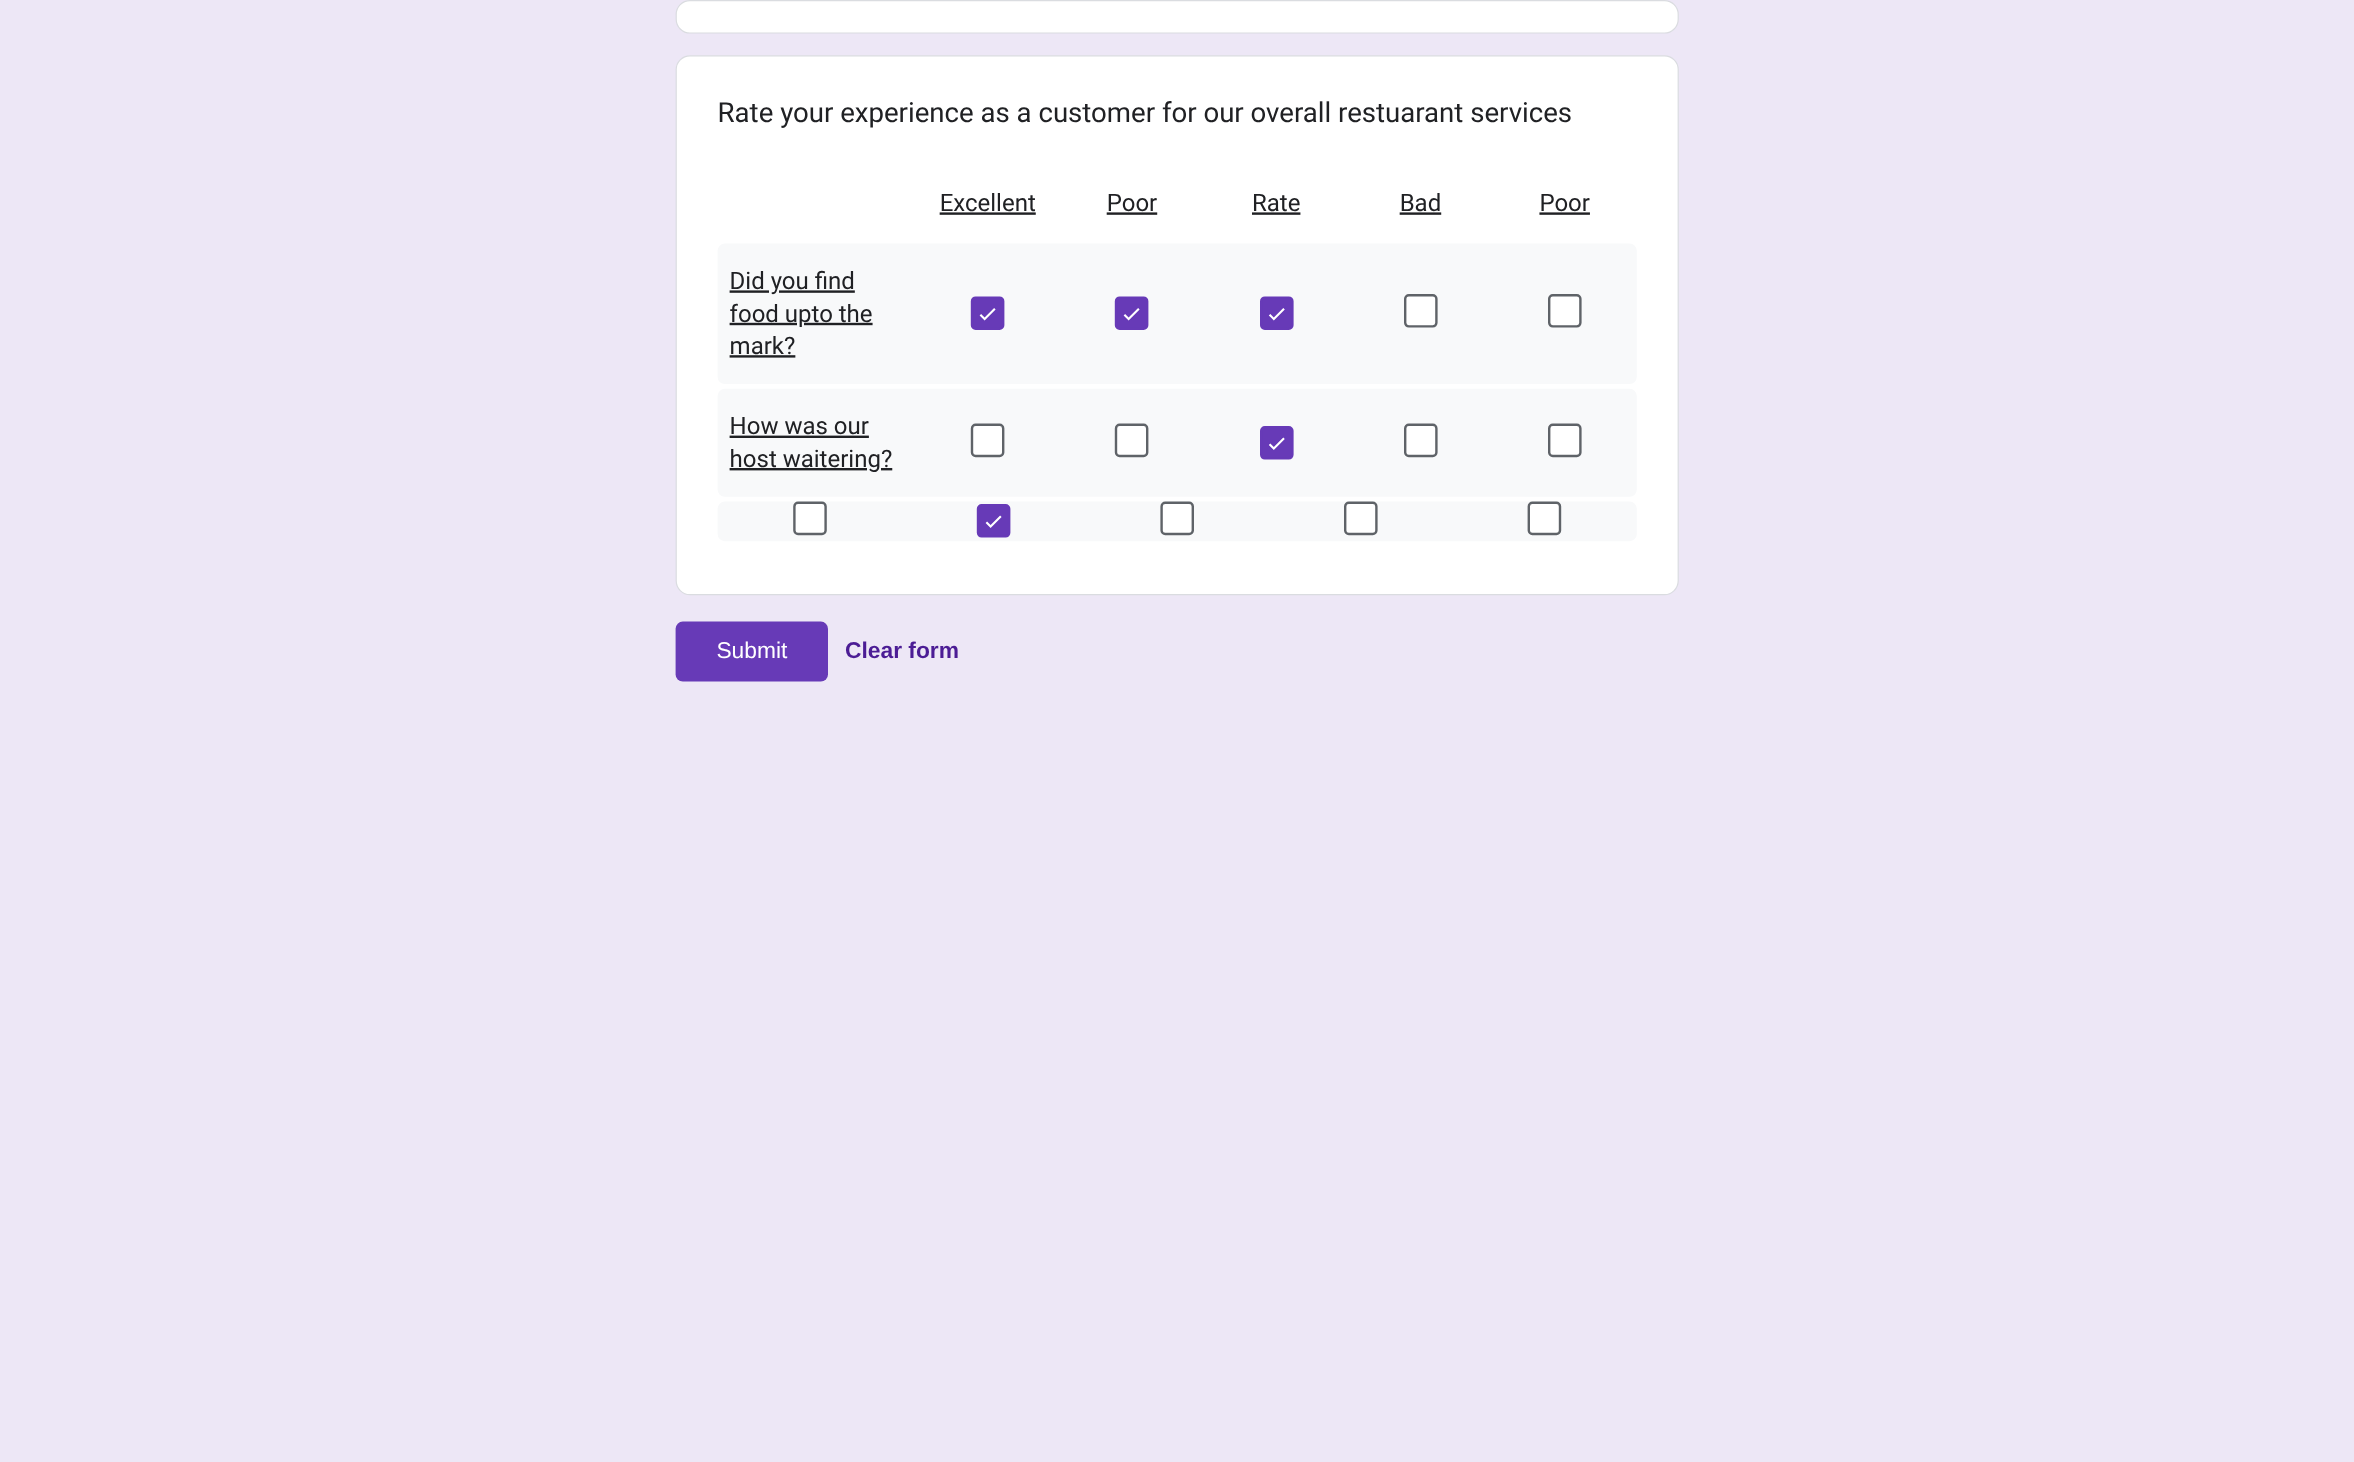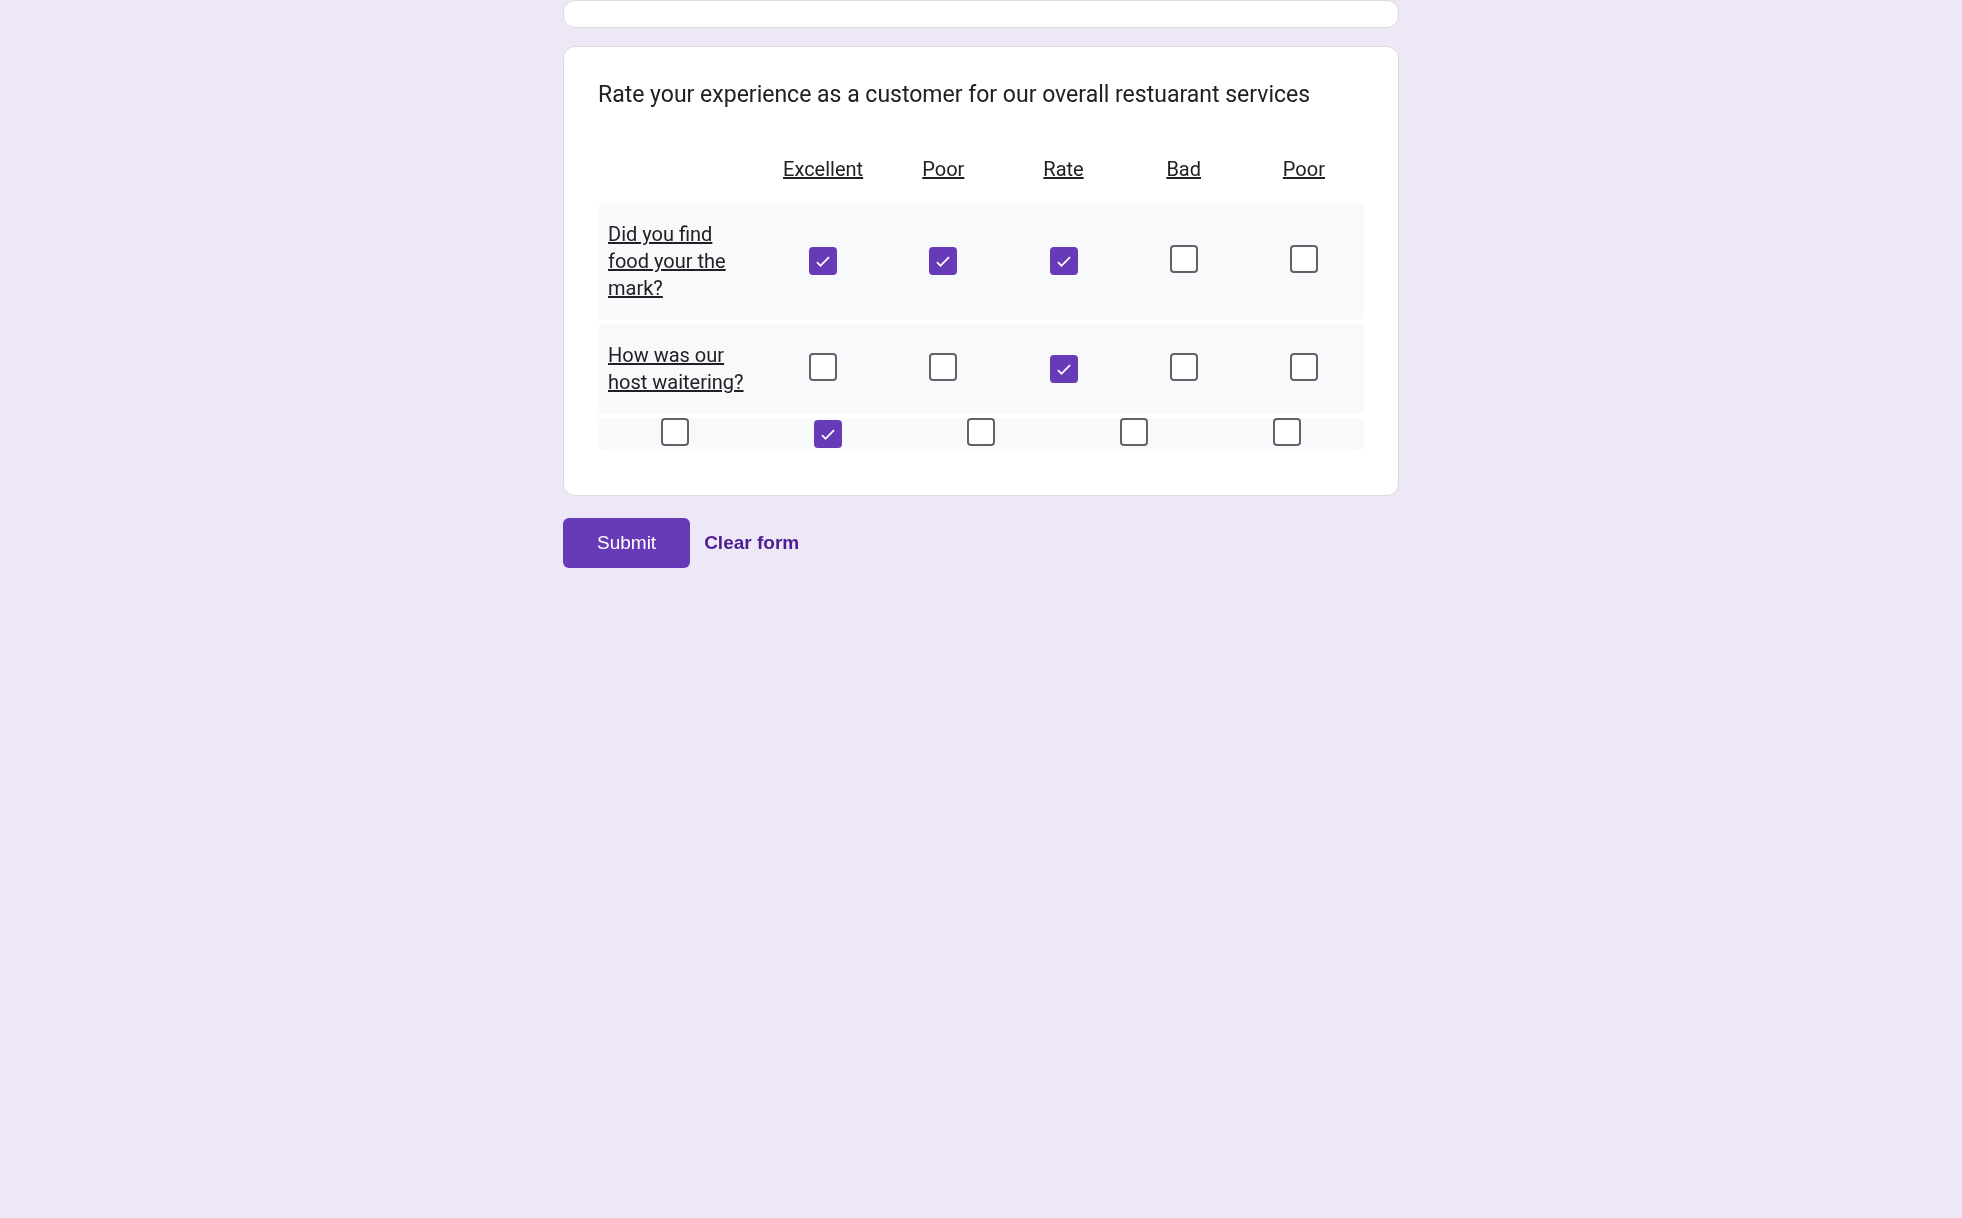--- a/index.html
+++ b/index.html
@@ -136,21 +136,21 @@
       <div class="grid-header">
         <div class="row-label-cell"></div>
         <div class="col-cell">Excellent</div>
         <div class="col-cell">Poor</div>
         <div class="col-cell">Rate</div>
         <div class="col-cell">Bad</div>
         <div class="col-cell">Poor</div>
       </div>
 
       <div class="grid-row">
-        <div class="row-label-cell">Did you find food your the mark?</div>
+        <div class="row-label-cell">Did you find food upto the mark?</div>
         <div class="col-cell"><span class="checkbox checked">
               <svg viewBox="0 0 24 24">
                 <path fill="#fff" d="M9 16.2l-3.5-3.5L4 14.2l5 5 11-11-1.5-1.5z"></path>
               </svg>
             </span></div>
         <div class="col-cell"><span class="checkbox checked">
               <svg viewBox="0 0 24 24">
                 <path fill="#fff" d="M9 16.2l-3.5-3.5L4 14.2l5 5 11-11-1.5-1.5z"></path>
               </svg>
             </span></div>

